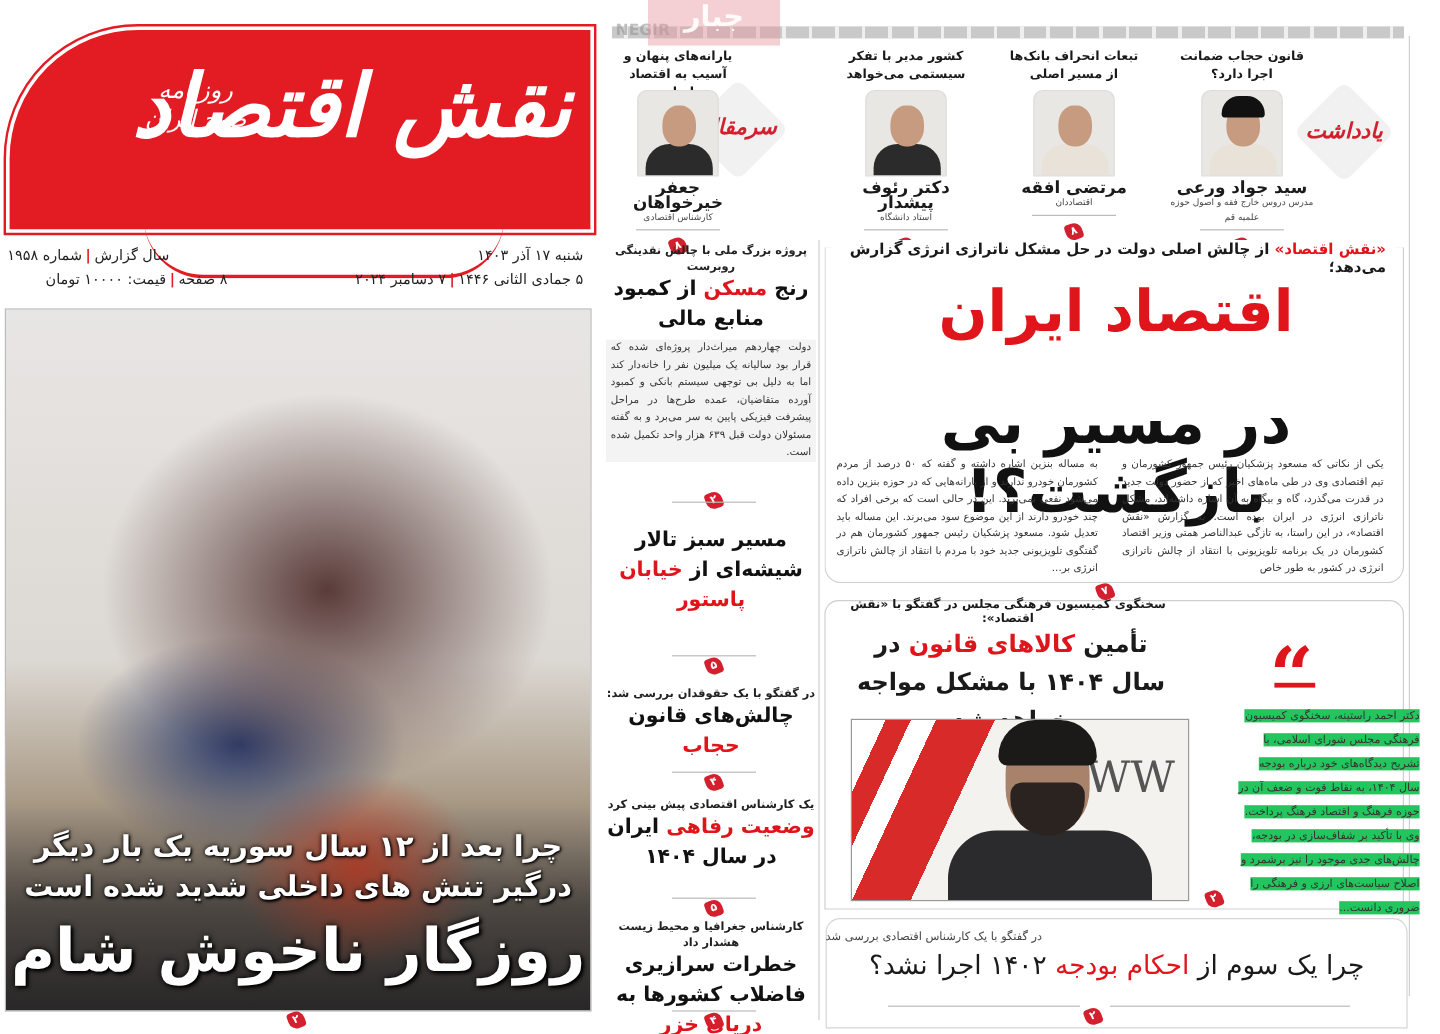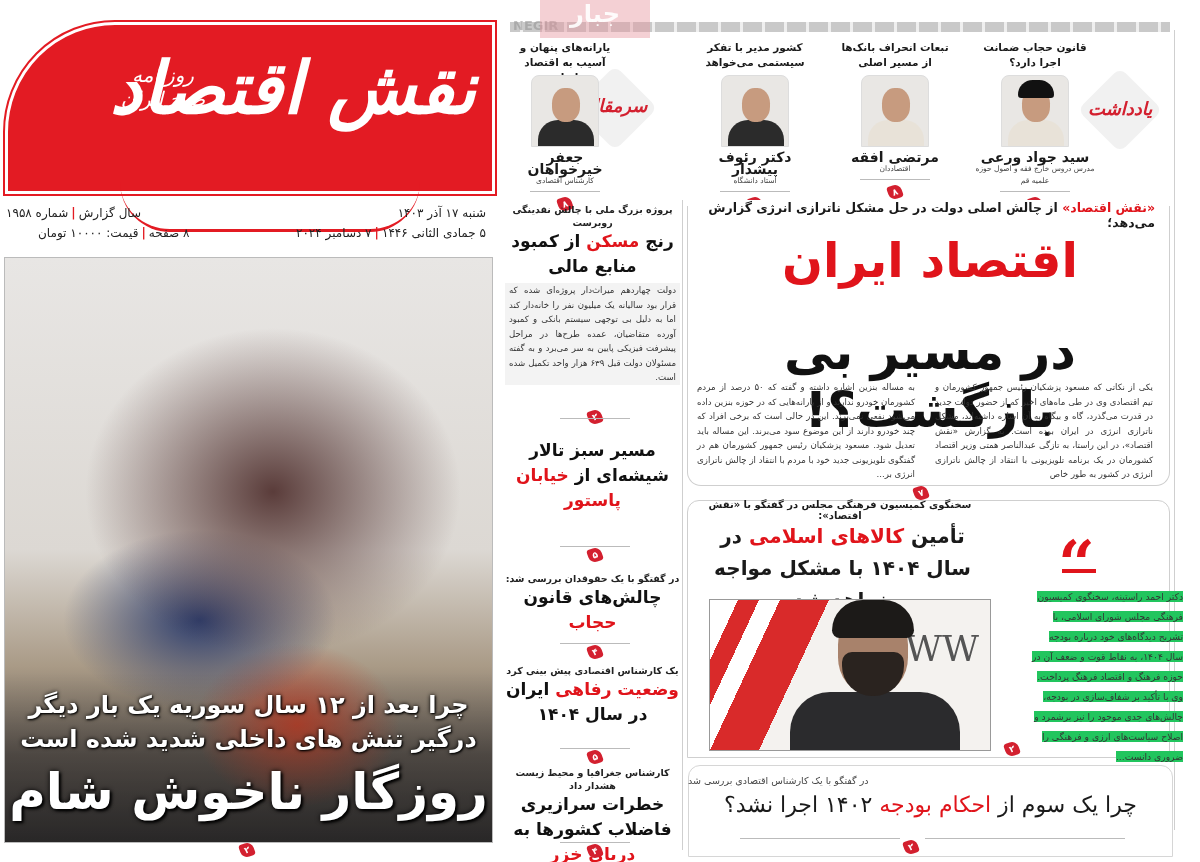--- a/index.html
+++ b/index.html
@@ -180,21 +180,21 @@
 <div class="lead-kicker"><span class="red">«نقش اقتصاد»</span><span> از چالش اصلی دولت در حل مشکل ناترازی انرژی گزارش می‌دهد؛</span></div>
 <div class="lead-title1">اقتصاد ایران</div>
 <div class="lead-title2">در مسیر بی بازگشت؟!</div>
 <div class="lead-col" style="left:935px;">یکی از نکاتی که مسعود پزشکیان رئیس جمهور کشورمان و تیم اقتصادی وی در طی ماه‌های اخیر که از حضور دولت جدید در قدرت می‌گذرد، گاه و بیگاه به آن اشاره داشته‌اند، مشکل ناترازی انرژی در ایران بوده است. به گزارش «نقش اقتصاد»، در این راستا، به تازگی عبدالناصر همتی وزیر اقتصاد کشورمان در یک برنامه تلویزیونی با انتقاد از چالش ناترازی انرژی در کشور به طور خاص</div>
 <div class="lead-col" style="left:697px;">به مساله بنزین اشاره داشته و گفته که ۵۰ درصد از مردم کشورمان خودرو ندارند و از یارانه‌هایی که در حوزه بنزین داده می‌شود نفعی نمی‌برند. این در حالی است که برخی افراد که چند خودرو دارند از این موضوع سود می‌برند. این مساله باید تعدیل شود. مسعود پزشکیان رئیس جمهور کشورمان هم در گفتگوی تلویزیونی جدید خود با مردم با انتقاد از چالش ناترازی انرژی بر...</div>
 <span class="page-badge badge-lead">۷</span>
 
 <div class="int-box"></div>
 <div class="int-kicker">سخنگوی کمیسیون فرهنگی مجلس در گفتگو با «نقش اقتصاد»:</div>
 <div class="int-title">
-  <div><span>تأمین </span><span class="red">کالاهای اسلامی</span><span> در</span></div>
+  <div><span>تأمین </span><span class="red">کالاهای قانون</span><span> در</span></div>
   <div>سال ۱۴۰۴ با مشکل مواجه خواهد شد</div>
 </div>
 <div class="quote-icon">“</div>
 <div class="quote-bar"></div>
 <div class="int-photo">
   <div class="wall-text">WW</div>
   <div class="suit"></div>
     <div class="head"></div>
     <div class="hair"></div>
     <div class="beard"></div>

